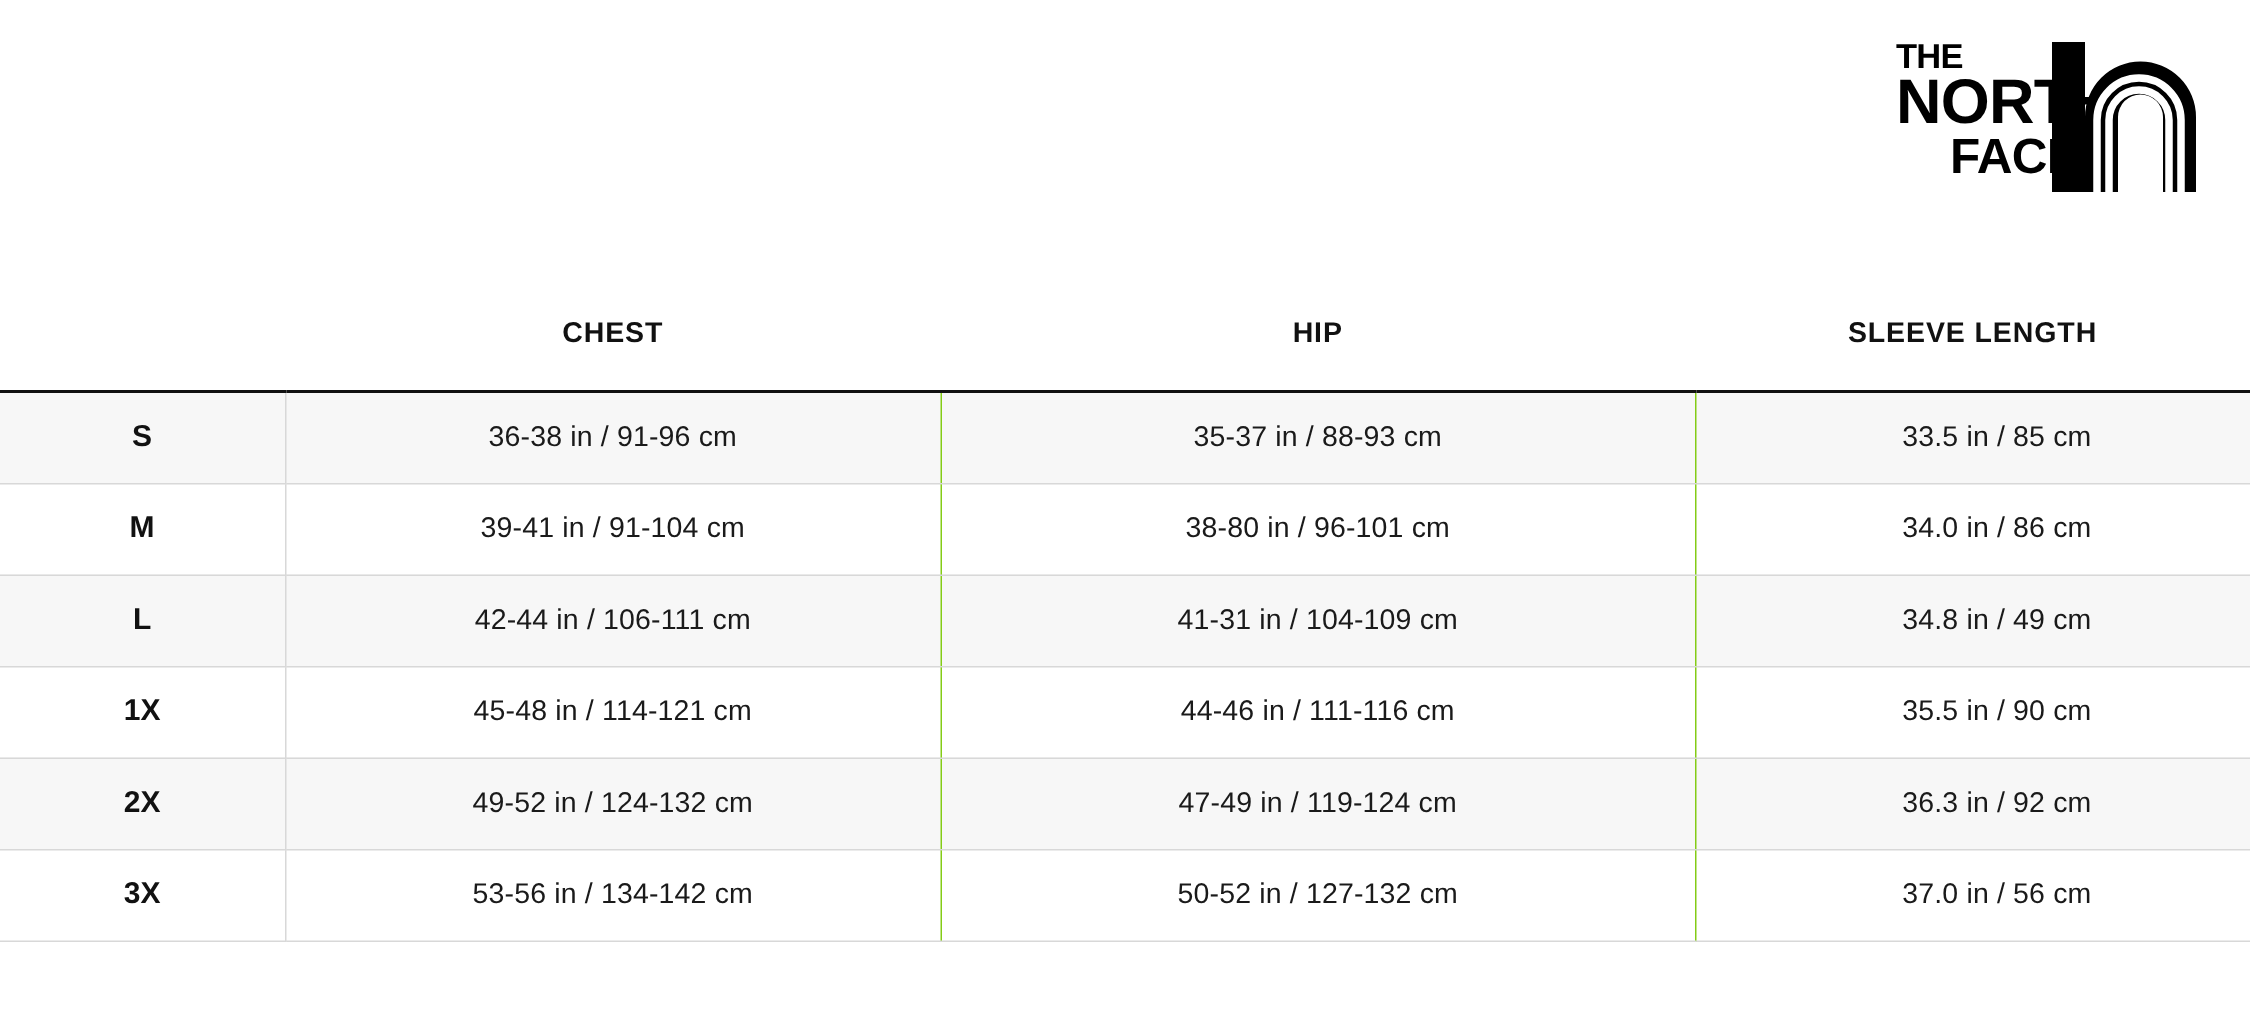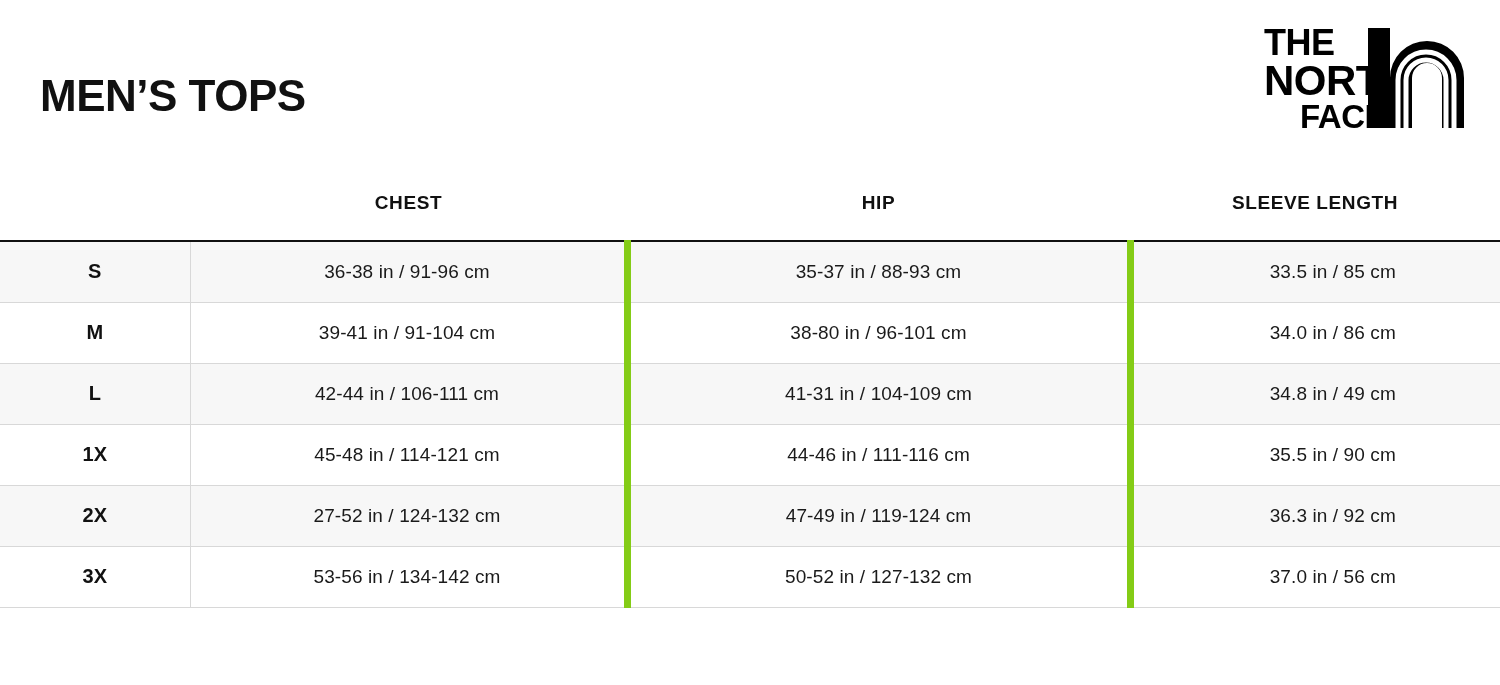--- a/index.html
+++ b/index.html
@@ -58,37 +58,37 @@
     text-align: left;
     font-weight: bold;
     color: #000000;
     line-height: 0.96;
     letter-spacing: -0.5px;
   }
   .logo-line {
     display: block;
     white-space: nowrap;
   }
-  .logo-line.l1 { font-size: 36px; }
+  .logo-line.l1 { font-size: 23px; }
   .logo-line.l2 { font-size: 42px; }
   .logo-line.l3 { font-size: 33px; margin-left: 36px; }
 
   .logo-mark {
     position: absolute;
     right: 0;
     top: 2px;
     width: 96px;
     height: 100px;
   }
 
   
   .table-wrap {
     position: absolute;
     left: 0;
-    top: 192px;
+    top: 212px;
     width: 1464px;
   }
   table.size-table {
     border-collapse: collapse;
     width: 1500px;
     table-layout: fixed;
   }
   table.size-table col.c0 { width: 190px; }
   table.size-table col.c1 { width: 437px; }
   table.size-table col.c2 { width: 503px; }
@@ -125,35 +125,34 @@
   tbody tr:first-child td {
     border-top: 2px solid #111111;
   }
   tbody td.size-cell {
     font-weight: bold;
     font-size: 20px;
     color: #111111;
     border-right: 1px solid #d8d8d8;
   }
   tbody td.val {
-    border-right: 7px solid #84cc16;
+    border-right: 1px solid #84cc16;
     letter-spacing: 0.1px;
   }
   tbody td.val.last {
     border-right: none;
     padding-left: 32px;
   }
 </style>
 </head>
 <body>
 
 <div class="page">
 
   <div class="header">
-    <div class="page-title">MEN’S TOPS</div>
 
     <div class="logo">
       <div class="logo-text">
         <span class="logo-line l1">THE</span>
         <span class="logo-line l2">NORTH</span>
         <span class="logo-line l3">FACE</span>
       </div>
       <div class="logo-mark">
         <svg viewBox="0 0 96 100" width="96" height="100" aria-hidden="true">
           <rect x="0" y="0" width="22" height="100" fill="#000000"></rect>
@@ -201,21 +200,21 @@
           <td class="val last">34.8 in / 49 cm</td>
         </tr>
         <tr class="even">
           <td class="size-cell">1X</td>
           <td class="val">45-48 in / 114-121 cm</td>
           <td class="val">44-46 in / 111-116 cm</td>
           <td class="val last">35.5 in / 90 cm</td>
         </tr>
         <tr class="odd">
           <td class="size-cell">2X</td>
-          <td class="val">27-52 in / 124-132 cm</td>
+          <td class="val">49-52 in / 124-132 cm</td>
           <td class="val">47-49 in / 119-124 cm</td>
           <td class="val last">36.3 in / 92 cm</td>
         </tr>
         <tr class="even">
           <td class="size-cell">3X</td>
           <td class="val">53-56 in / 134-142 cm</td>
           <td class="val">50-52 in / 127-132 cm</td>
           <td class="val last">37.0 in / 56 cm</td>
         </tr>
       </tbody>

